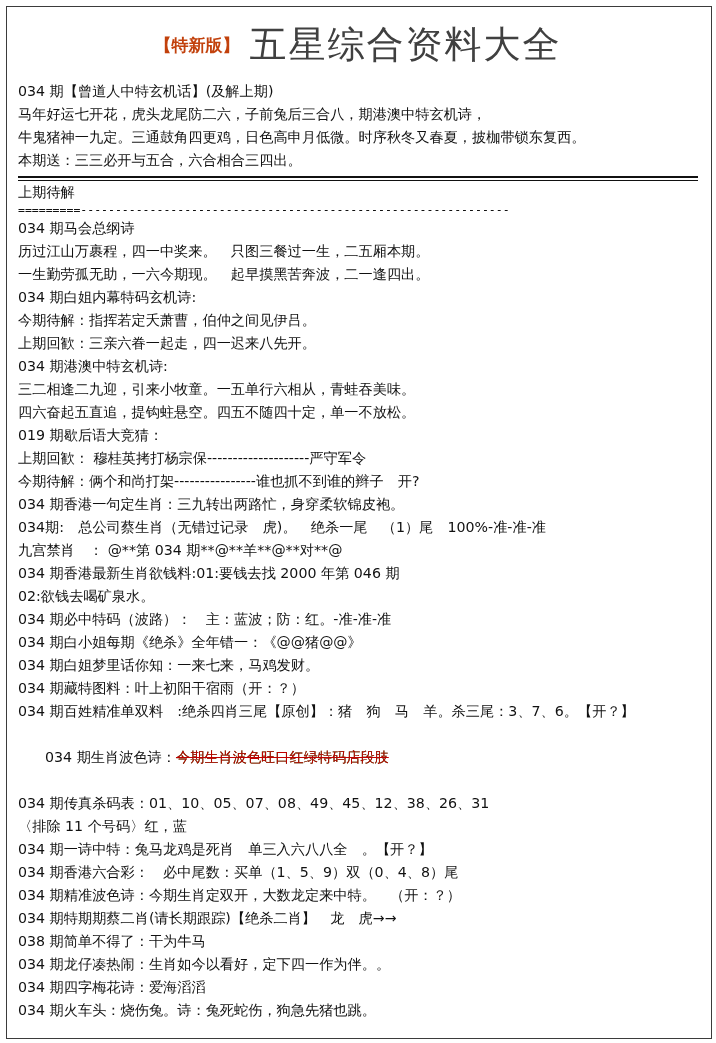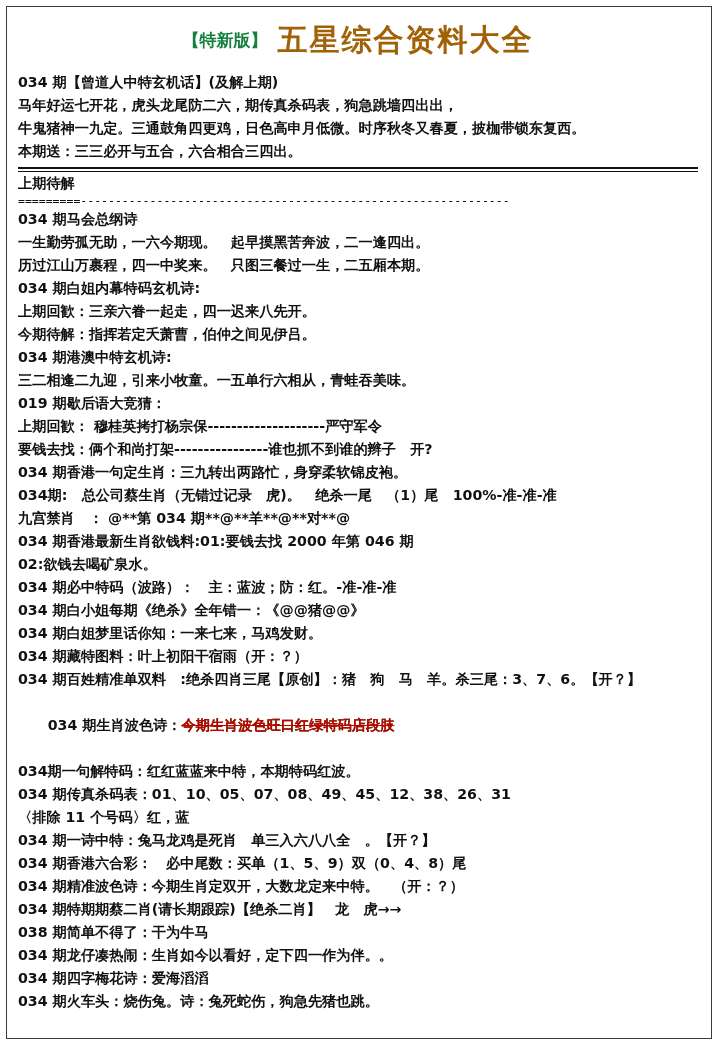--- a/index.html
+++ b/index.html
@@ -30,43 +30,42 @@
   }
   .title-row {
     display: flex;
     align-items: center;
     justify-content: center;
     gap: 10px;
     margin-top: 6px;
     margin-bottom: 10px;
   }
   .badge {
-    color: #15803d;
+    color: #c2410c;
     font-size: 17px;
     font-weight: bold;
     letter-spacing: 0px;
     white-space: nowrap;
     text-align: center;
   }
   .main-title {
-    color: #a16207;
-    font-size: 30px;
-    font-weight: bold;
+    color: #404040;
+    font-size: 37px;
+    font-weight: normal;
     letter-spacing: 2px;
     white-space: nowrap;
   }
   .blk {
     font-size: 14.2px;
     line-height: 1.62;
   }
   .line {
     white-space: pre-wrap;
     font-size: 14.2px;
     line-height: 1.62;
-    font-weight: bold;
   }
   .dashes {
     font-family: "DejaVu Sans Mono", "Liberation Mono", monospace;
     font-size: 11.5px;
     color: #111;
     letter-spacing: 0px;
     line-height: 1.15;
     white-space: nowrap;
     overflow: hidden;
   }
@@ -100,61 +99,61 @@
 <div class="page">
   <div class="border-frame"></div>
 
   <div class="title-row">
     <span class="badge">【特新版】</span>
     <span class="main-title">五星综合资料大全</span>
   </div>
 
   <div class="blk">
     <div class="line">034 期【曾道人中特玄机话】(及解上期)</div>
-    <div class="line">马年好运七开花，虎头龙尾防二六，期传真杀码表，狗急跳墙四出出，</div>
+    <div class="line">马年好运七开花，虎头龙尾防二六，子前兔后三合八，期港澳中特玄机诗，</div>
     <div class="line">牛鬼猪神一九定。三通鼓角四更鸡，日色高申月低微。时序秋冬又春夏，披枷带锁东复西。</div>
     <div class="line">本期送：三三必开与五合，六合相合三四出。</div>
   </div>
 
   <div class="hr-top"></div>
   <div class="hr-double"></div>
 
   <div class="blk">
     <div class="line">上期待解</div>
     <div class="dashes">=========--------------------------------------------------------------</div>
   </div>
 
   <div class="blk">
     <div class="line">034 期马会总纲诗</div>
+    <div class="line">历过江山万裹程，四一中奖来。　只图三餐过一生，二五厢本期。</div>
     <div class="line">一生勤劳孤无助，一六今期现。　起早摸黑苦奔波，二一逢四出。</div>
-    <div class="line">历过江山万裹程，四一中奖来。　只图三餐过一生，二五厢本期。</div>
     <div class="line">034 期白姐内幕特码玄机诗:</div>
+    <div class="line">今期待解：指挥若定夭萧曹，伯仲之间见伊吕。</div>
     <div class="line">上期回歓：三亲六眷一起走，四一迟来八先开。</div>
-    <div class="line">今期待解：指挥若定夭萧曹，伯仲之间见伊吕。</div>
     <div class="line">034 期港澳中特玄机诗:</div>
     <div class="line">三二相逢二九迎，引来小牧童。一五单行六相从，青蛙吞美味。</div>
+    <div class="line">四六奋起五直追，提钩蛀悬空。四五不随四十定，单一不放松。</div>
     <div class="line">019 期歇后语大竞猜：</div>
     <div class="line">上期回歓： 穆桂英拷打杨宗保--------------------严守军令</div>
-    <div class="line">要钱去找：俩个和尚打架----------------谁也抓不到谁的辫子　开?</div>
+    <div class="line">今期待解：俩个和尚打架----------------谁也抓不到谁的辫子　开?</div>
     <div class="line">034 期香港一句定生肖：三九转出两路忙，身穿柔软锦皮袍。</div>
     <div class="line">034期:　总公司蔡生肖（无错过记录　虎)。　绝杀一尾　（1）尾　100%-准-准-准</div>
     <div class="line">九宫禁肖　： @**第 034 期**@**羊**@**对**@</div>
     <div class="line">034 期香港最新生肖欲钱料:01:要钱去找 2000 年第 046 期</div>
     <div class="line">02:欲钱去喝矿泉水。</div>
     <div class="line">034 期必中特码（波路）：　主：蓝波；防：红。-准-准-准</div>
     <div class="line">034 期白小姐每期《绝杀》全年错一：《@@猪@@》</div>
     <div class="line">034 期白姐梦里话你知：一来七来，马鸡发财。</div>
     <div class="line">034 期藏特图料：叶上初阳干宿雨（开：？）</div>
     <div class="line">034 期百姓精准单双料　:绝杀四肖三尾【原创】：猪　狗　马　羊。杀三尾：3、7、6。【开？】</div>
 
     <div class="line">
       <span>034 期生肖波色诗：</span><span class="strike-wrap"><span class="green">今期生肖波色旺口红绿特码店段肢</span><span class="over">今期生肖波色旺口红绿特码店段肢</span></span>
     </div>
 
-    <div class="line">034期一句解特码：红红蓝蓝来中特，本期特码红波。</div>
     <div class="line">034 期传真杀码表：01、10、05、07、08、49、45、12、38、26、31</div>
     <div class="line">〈排除 11 个号码〉红，蓝</div>
     <div class="line">034 期一诗中特：兔马龙鸡是死肖　单三入六八八全　。【开？】</div>
     <div class="line">034 期香港六合彩：　必中尾数：买单（1、5、9）双（0、4、8）尾</div>
     <div class="line">034 期精准波色诗：今期生肖定双开，大数龙定来中特。　（开：？）</div>
     <div class="line">034 期特期期蔡二肖(请长期跟踪)【绝杀二肖】　龙　虎→→</div>
     <div class="line">038 期简单不得了：干为牛马</div>
   </div>
 
   <div class="blk">

